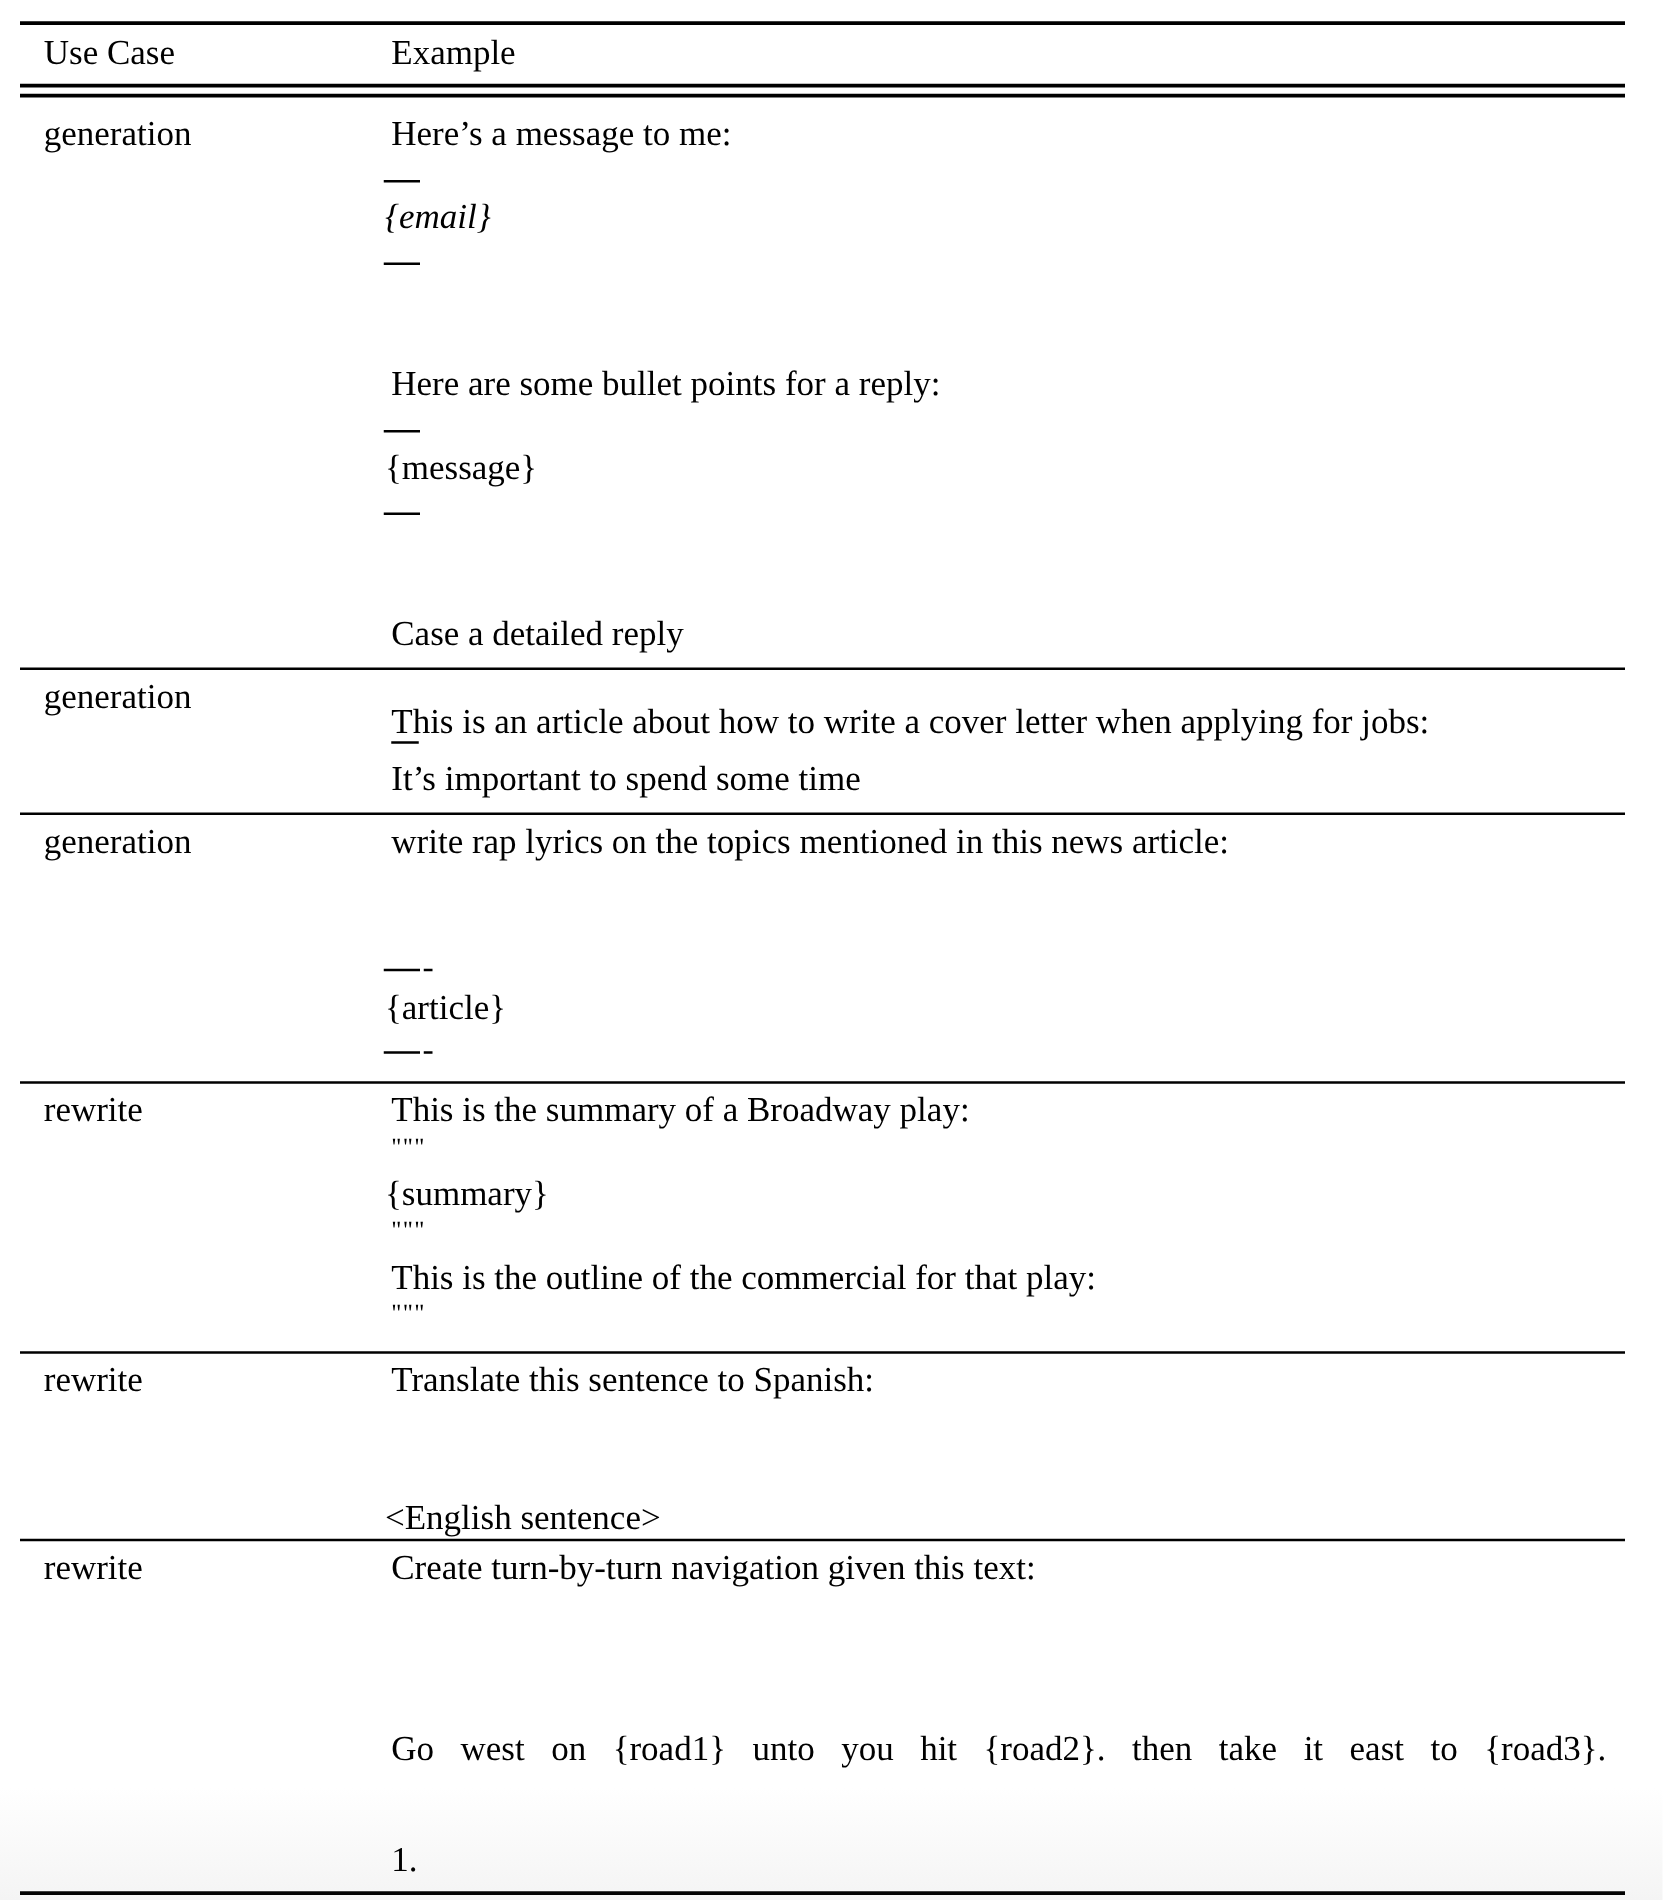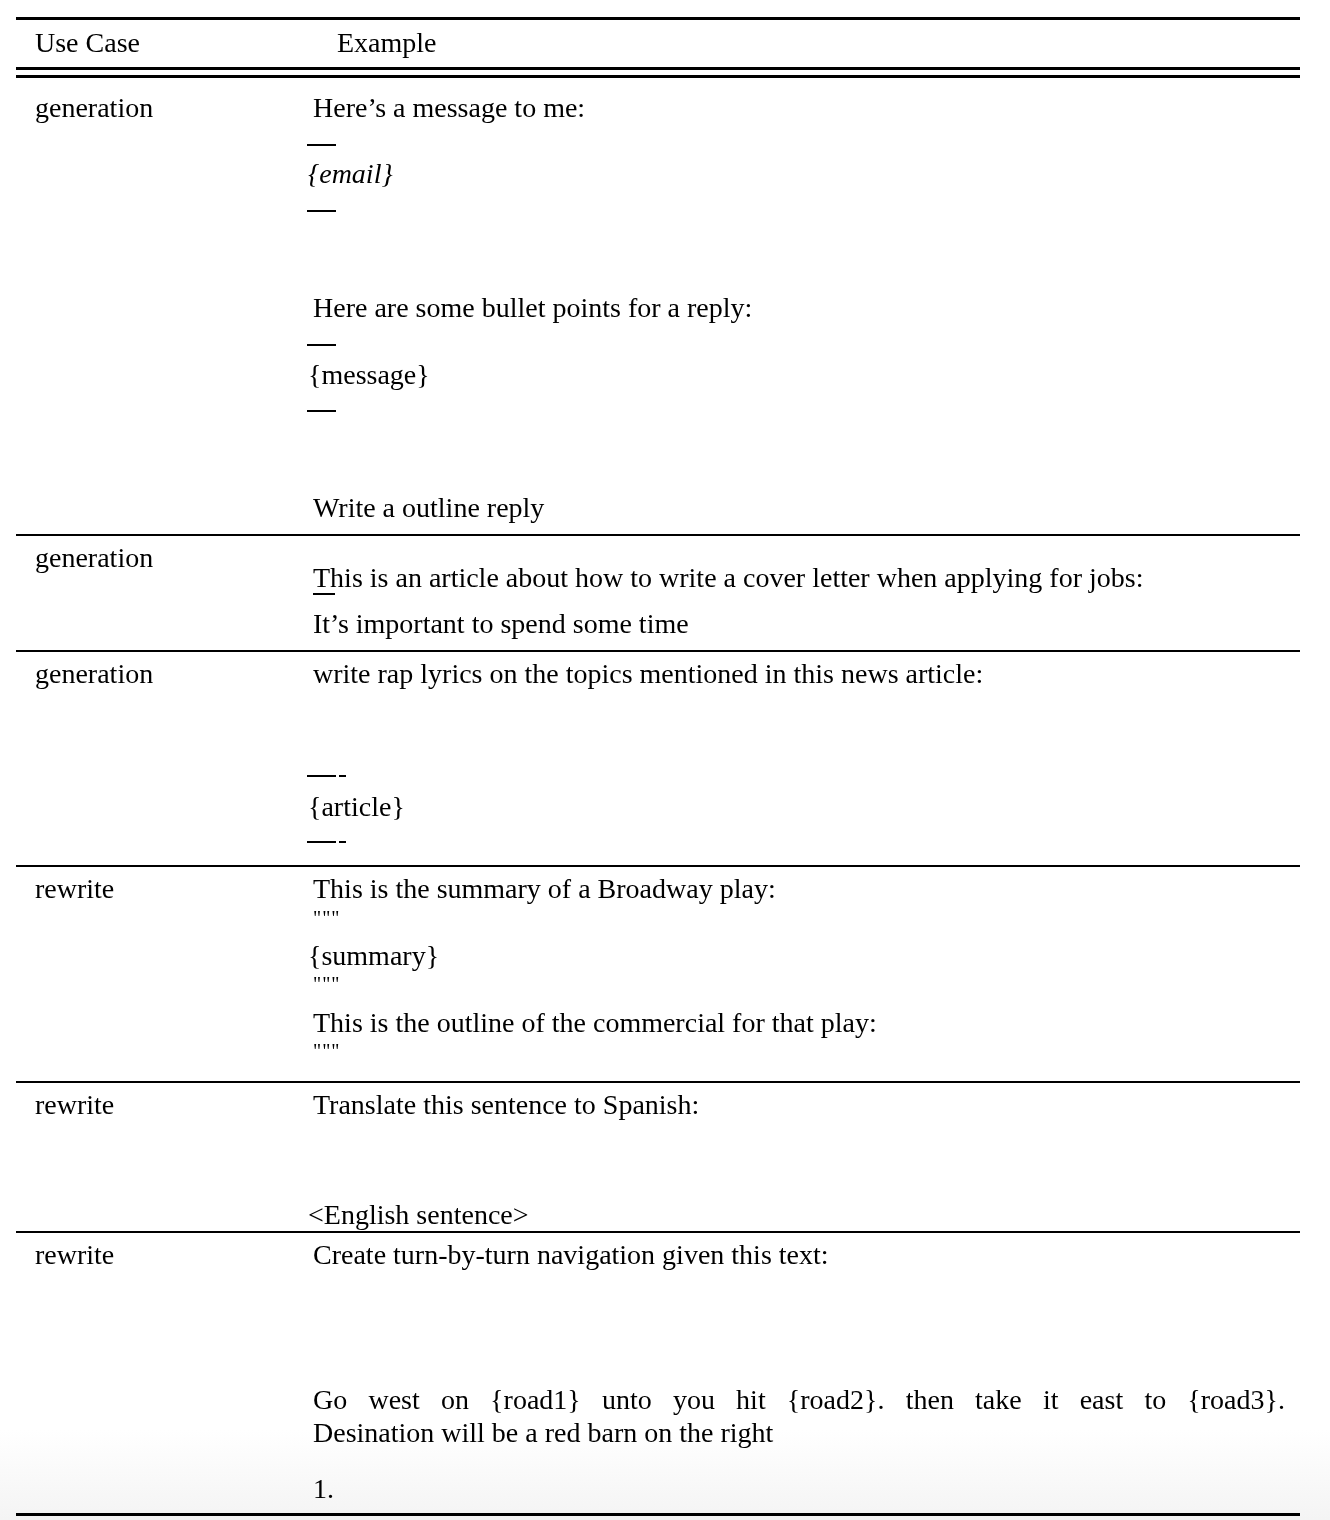--- a/index.html
+++ b/index.html
@@ -84,35 +84,35 @@
 <body>
 
 <div class="page-fade"></div>
 
 <div class="rule thick" style="top:17px;"></div>
 <div class="rule thick" style="top:67px;"></div>
 <div class="rule thick" style="top:75px;"></div>
 
 <div>
   <span class="t uc" style="top:27px;">Use Case</span>
-  <span class="t ex" style="top:27px;margin-left:24px;">Example</span>
+  <span class="t ex" style="top:27px;">Example</span>
 </div>
 
 <div>
   <span class="t uc" style="top:92px;">generation</span>
   <div>
     <span class="t ex" style="top:92px;">Here’s a message to me:</span>
     <div class="dash" style="top:144px;"></div>
     <span class="t exb" style="top:158px;font-style:italic;">{email}</span>
     <div class="dash" style="top:210px;"></div>
     <span class="t ex" style="top:292px;">Here are some bullet points for a reply:</span>
     <div class="dash" style="top:344px;"></div>
     <span class="t exb" style="top:359px;">{message}</span>
     <div class="dash" style="top:410px;"></div>
-    <span class="t ex" style="top:492px;">Write a outline reply</span>
+    <span class="t ex" style="top:492px;">Case a detailed reply</span>
   </div>
 </div>
 <div class="rule thin" style="top:534px;"></div>
 
 <div>
   <span class="t uc" style="top:542px;">generation</span>
   <div>
     <span class="t ex" style="top:562px;">This is an article about how to write a cover letter when applying for jobs:</span>
     <div class="dash2" style="top:593px; left:313px; width:22px;"></div>
     <span class="t ex" style="top:608px;">It’s important to spend some time</span>
@@ -154,18 +154,17 @@
   </div>
 </div>
 <div class="rule thin" style="top:1231px;"></div>
 
 <div>
   <span class="t uc" style="top:1239px;">rewrite</span>
   <div>
     <span class="t ex" style="top:1239px;">Create turn-by-turn navigation given this text:</span>
     <div class="justify" style="top:1339px;margin-top:44px;">
       <span class="first">Go west on {road1} unto you hit {road2}.  then take it east to {road3}.</span>
-      <span>Desination will be a red barn on the right</span>
     </div>
     <span class="t ex" style="top:1473px;">1.</span>
   </div>
 </div>
 <div class="rule thick" style="top:1513px;"></div>
 
 </body></html>

